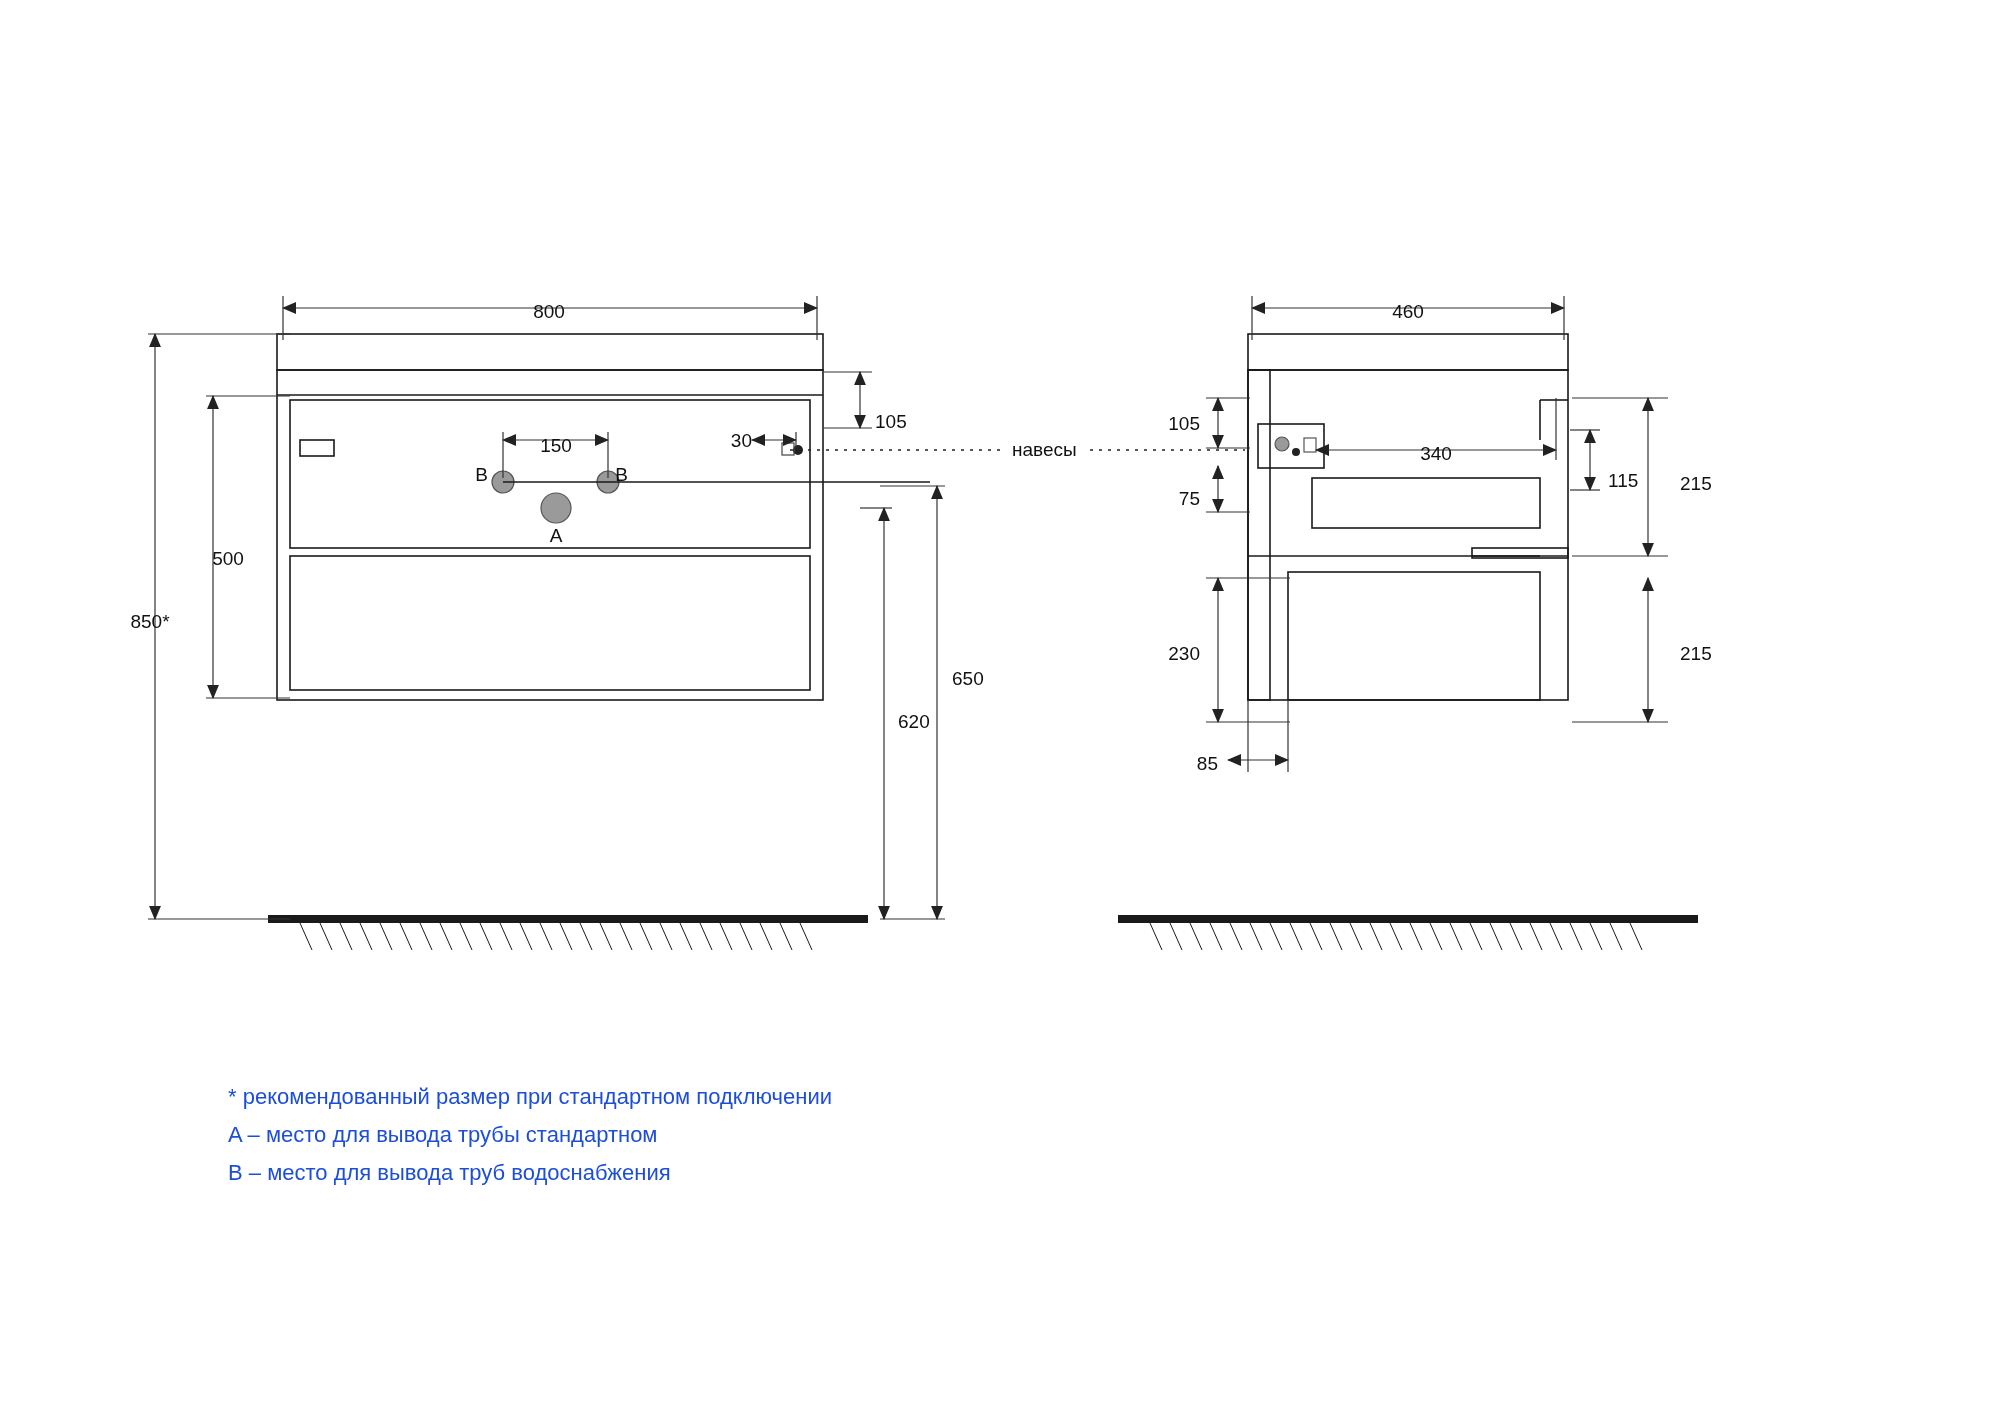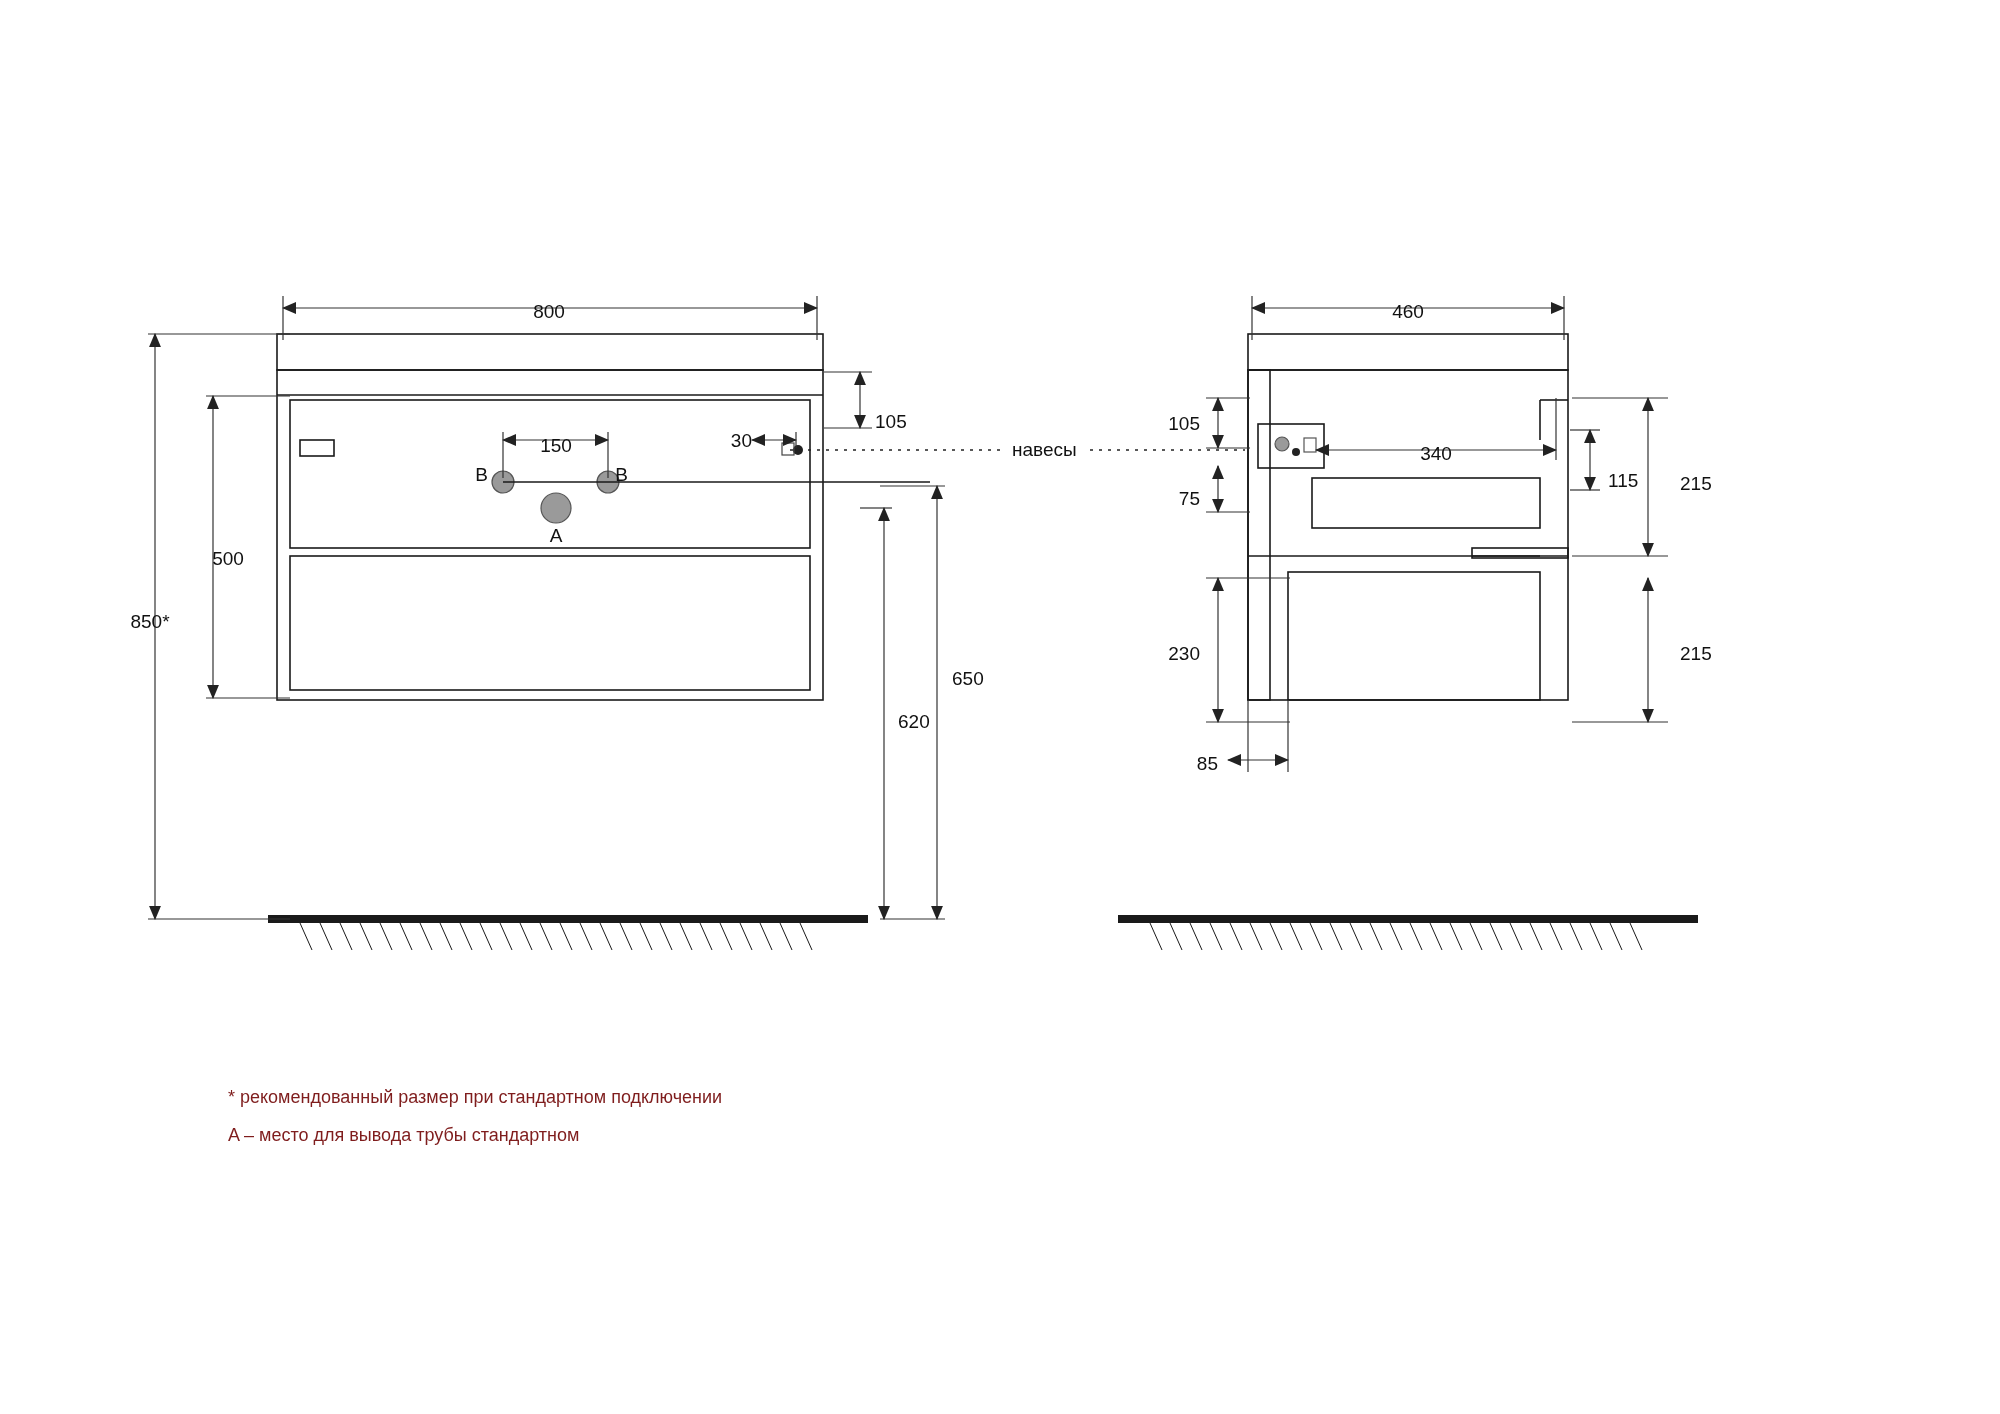--- a/index.html
+++ b/index.html
@@ -36,22 +36,22 @@
     fill: #111111;
   }
   .legend {
     position: absolute;
     left: 228px;
     top: 1078px;
     width: 900px;
   }
   .legend-line {
     font-family: "Liberation Sans", sans-serif;
-    font-size: 18px;
-    color: #7f1d1d;
+    font-size: 22px;
+    color: #1d4ed8;
     line-height: 38px;
     white-space: nowrap;
   }
 </style>
 </head>
 <body>
 
 <div id="sheet">
 
   <svg class="drawing" viewBox="0 0 2000 1414">
@@ -274,15 +274,16 @@
     <text class="dim-text" x="1218" y="770" text-anchor="end">85</text>
     <text class="dim-text" x="1436" y="460" text-anchor="middle">340</text>
     <text class="dim-text" x="1608" y="487" text-anchor="start">115</text>
     <text class="dim-text" x="1680" y="490" text-anchor="start">215</text>
     <text class="dim-text" x="1680" y="660" text-anchor="start">215</text>
   </svg>
 
   <div class="legend">
     <div class="legend-line">* рекомендованный размер при стандартном подключении</div>
     <div class="legend-line">A – место для вывода трубы стандартном</div>
+    <div class="legend-line">B – место для вывода труб водоснабжения</div>
   </div>
 
 </div>
 
 </body></html>

